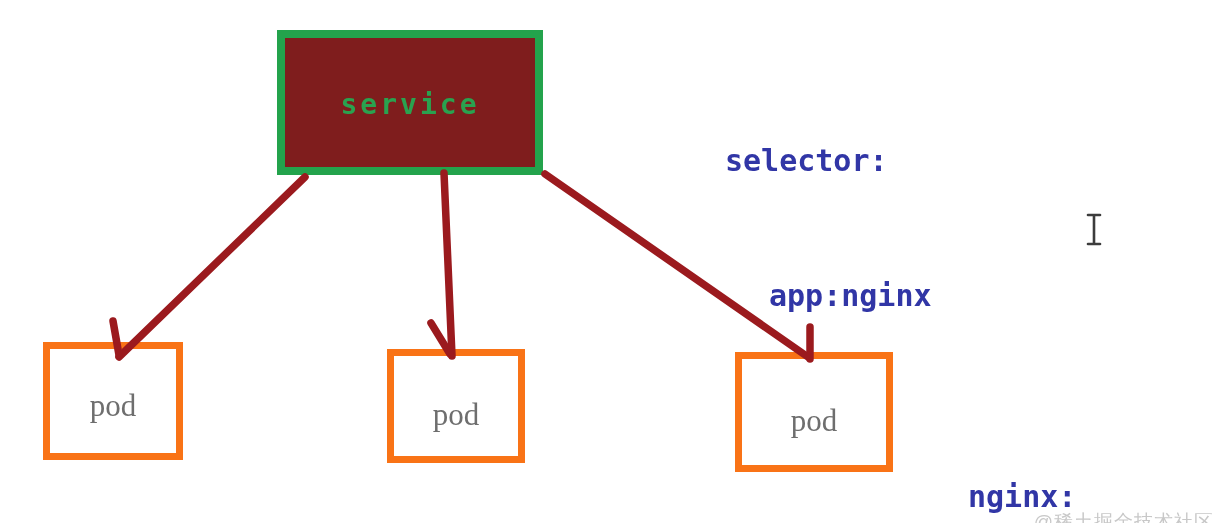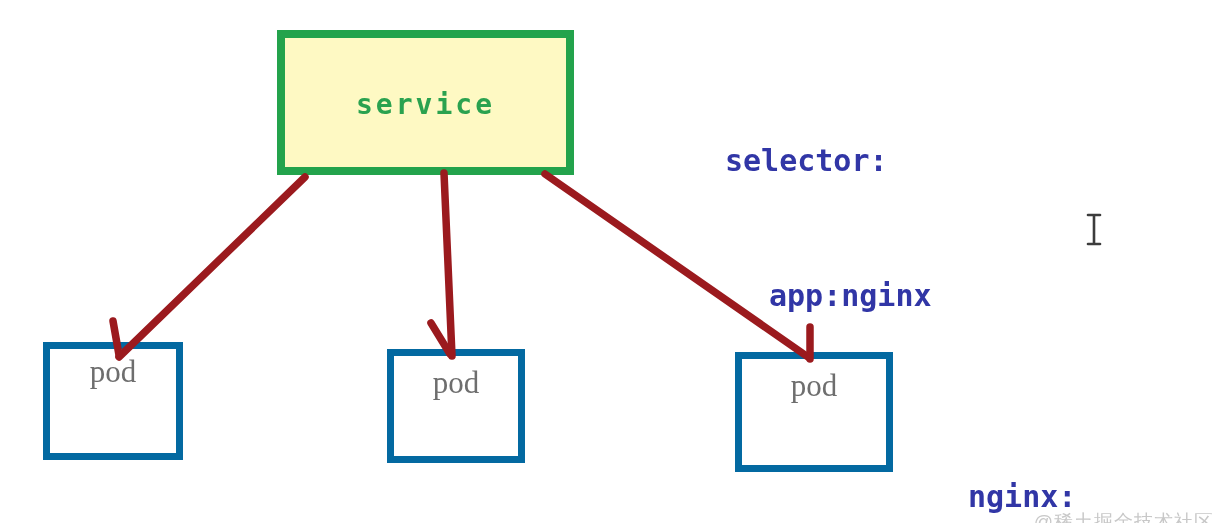--- a/index.html
+++ b/index.html
@@ -13,44 +13,45 @@
     width: 1230px;
     height: 523px;
     background: #ffffff;
     overflow: hidden;
   }
   
   .service-box {
     position: absolute;
     left: 277px;
     top: 30px;
-    width: 297px;
+    width: 266px;
     height: 145px;
     border: 8px solid #23a34c;
     box-sizing: border-box;
-    background: #fef9c3;
+    background: #7f1d1d;
     display: flex;
     align-items: center;
     justify-content: center;
   }
   .service-label {
     font-family: "DejaVu Sans Mono", "Liberation Mono", monospace;
     font-weight: bold;
     font-size: 28px;
     letter-spacing: 3px;
     color: #2aa24f;
     transform: translateY(2px);
   }
   
   .pod-box {
     position: absolute;
-    border: 7px solid #0369a1;
+    border: 7px solid #f97316;
     box-sizing: border-box;
     background: #ffffff;
     display: flex;
+    align-items: center;
     justify-content: center;
   }
   .pod-1 { left: 43px;  top: 342px; width: 140px; height: 118px; }
   .pod-2 { left: 387px; top: 349px; width: 138px; height: 114px; }
   .pod-3 { left: 735px; top: 352px; width: 158px; height: 120px; }
   .pod-label {
     font-family: "Liberation Serif", "DejaVu Serif", serif;
     font-size: 31px;
     color: #6e6e6e;
     transform: translateY(9px);

